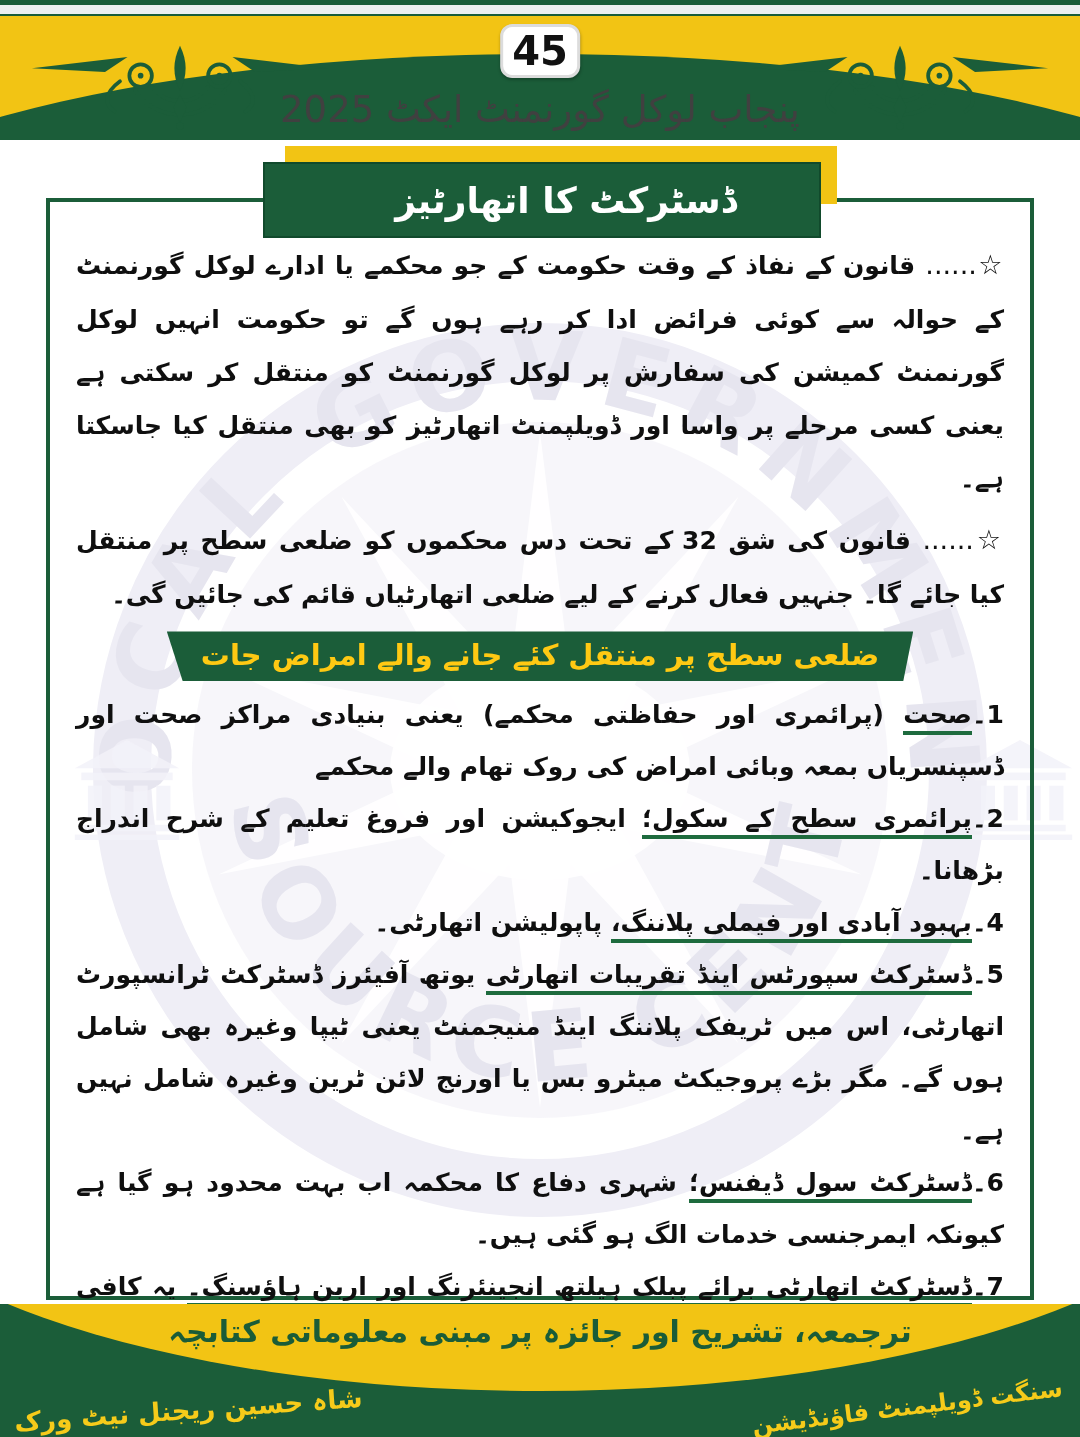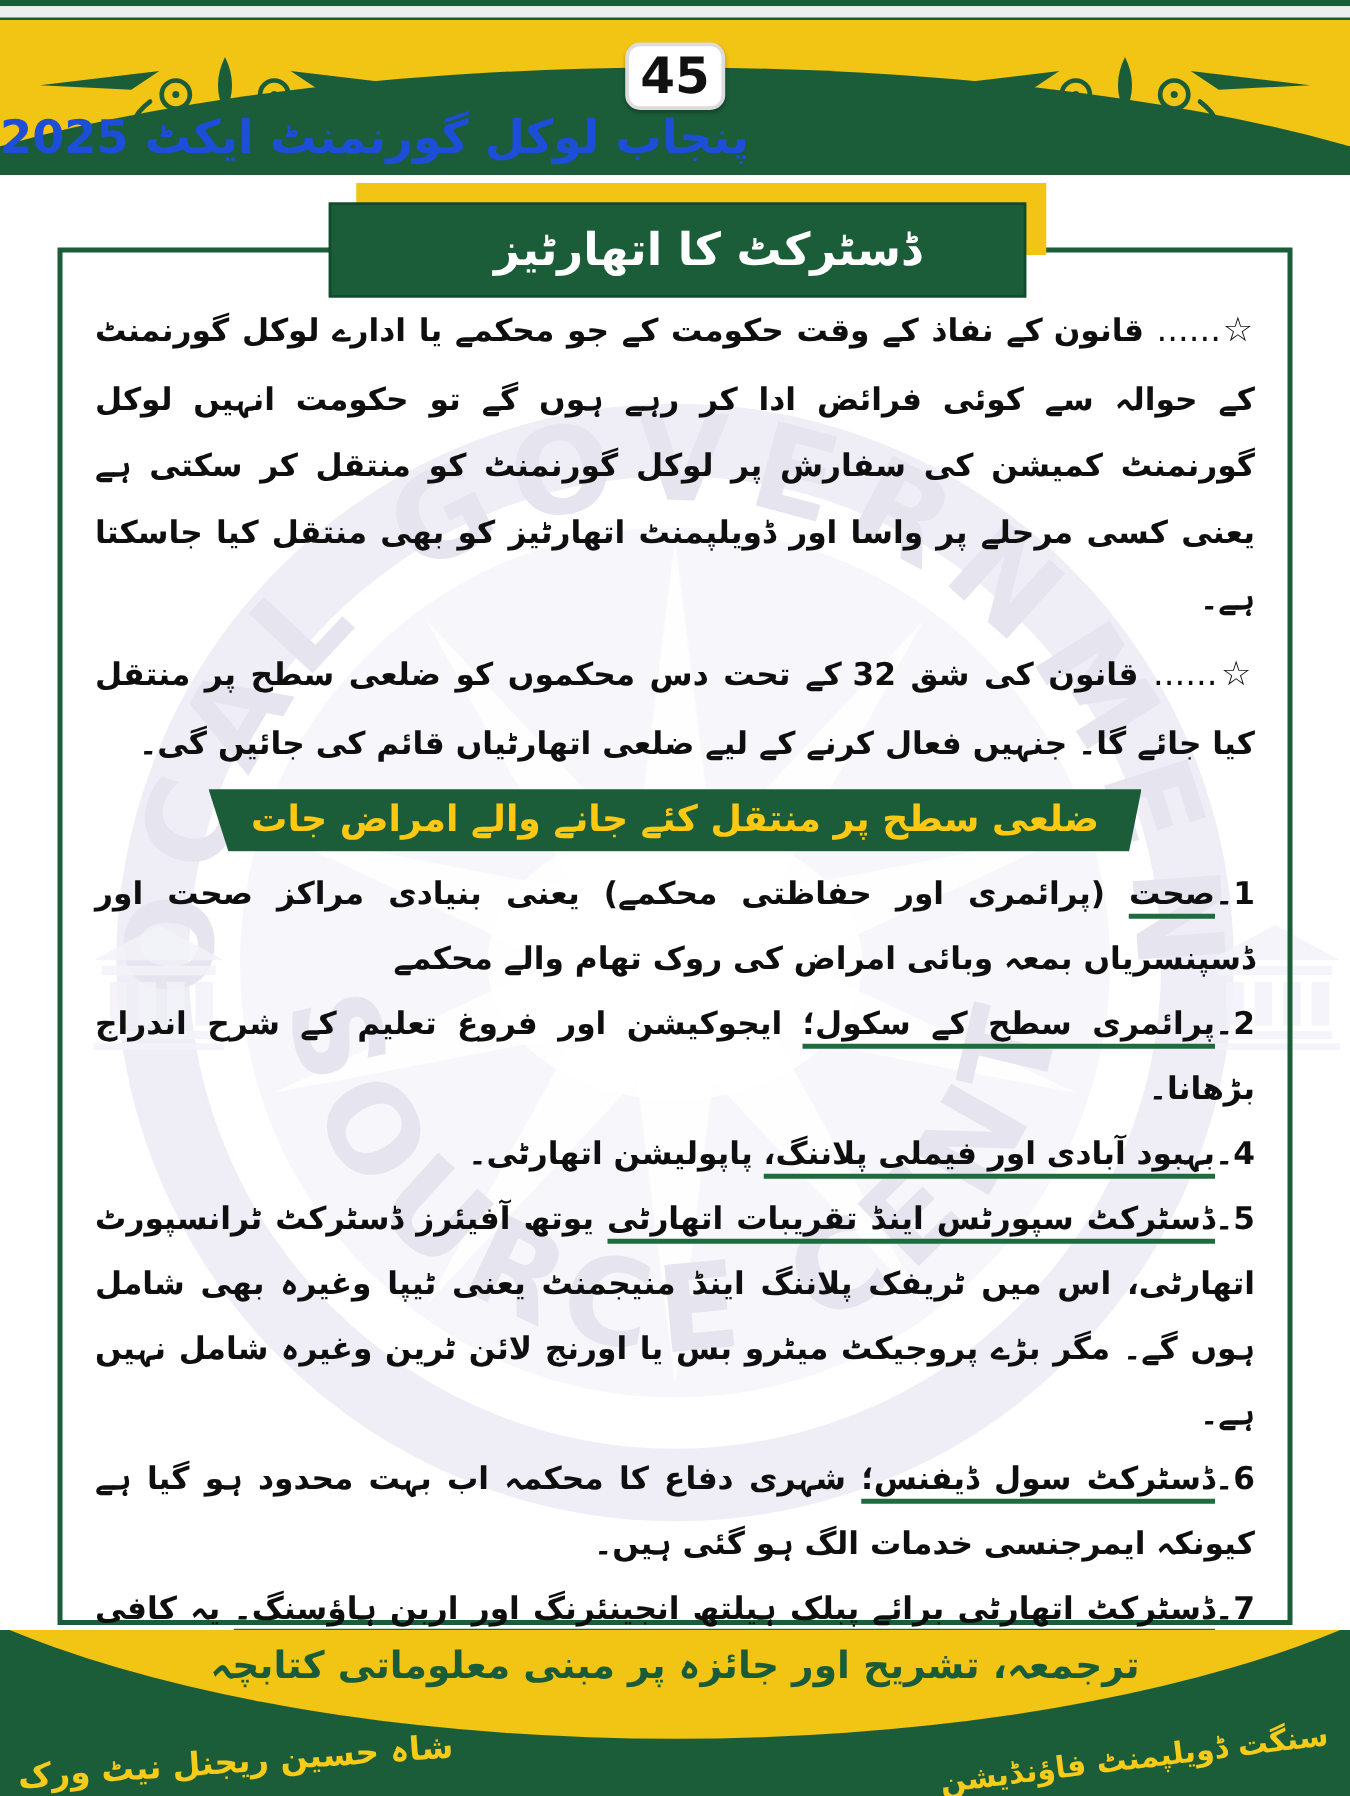--- a/index.html
+++ b/index.html
@@ -9,29 +9,28 @@
     font-family:"DejaVu Sans","Liberation Sans",sans-serif;
   }
   
   .strip-green{height:5px;background:#1A5C38;}
   .strip-gray{height:9px;background:#EDEFEF;border-bottom:2px solid #1A5C38;}
   
   .banner{position:relative;height:124px;background:#F2C414;overflow:hidden;z-index:3;}
   .dome{position:absolute;left:-20%;width:140%;height:420px;top:38px;
         background:#1B5D39;border-radius:50%;}
   .banner-title{
-    position:absolute;left:0;right:0;top:72px;text-align:left;
-    color:#1d4ed8;font-size:37px;font-weight:bold;direction:rtl;
+    position:absolute;left:0;right:0;top:72px;text-align:center;
+    color:#404040;font-size:37px;font-weight:normal;direction:rtl;
   }
   .page-num{
     position:absolute;top:8px;left:50%;transform:translateX(-50%);
     background:#ffffff;border:3px solid #DCDCDC;border-radius:12px;
     padding:0 9px;font-size:40px;font-weight:bold;color:#111;line-height:1.2;
     box-shadow:0 2px 3px rgba(0,0,0,.25);
-    margin-top:10px;
   }
   .flourish{position:absolute;top:22px;width:300px;height:94px;}
   .flourish.left{left:30px;}
   .flourish.right{right:30px;transform:scaleX(-1);}
   
   .title-wrap{position:absolute;top:146px;left:263px;width:558px;height:92px;z-index:5;}
   .title-yellow{position:absolute;top:0;left:22px;right:-16px;height:58px;background:#F2C414;}
   .title-green{
     position:absolute;top:16px;left:0;right:0;bottom:0;background:#1B5D39;
     border:2px solid #114A2C;display:flex;align-items:center;justify-content:center;

